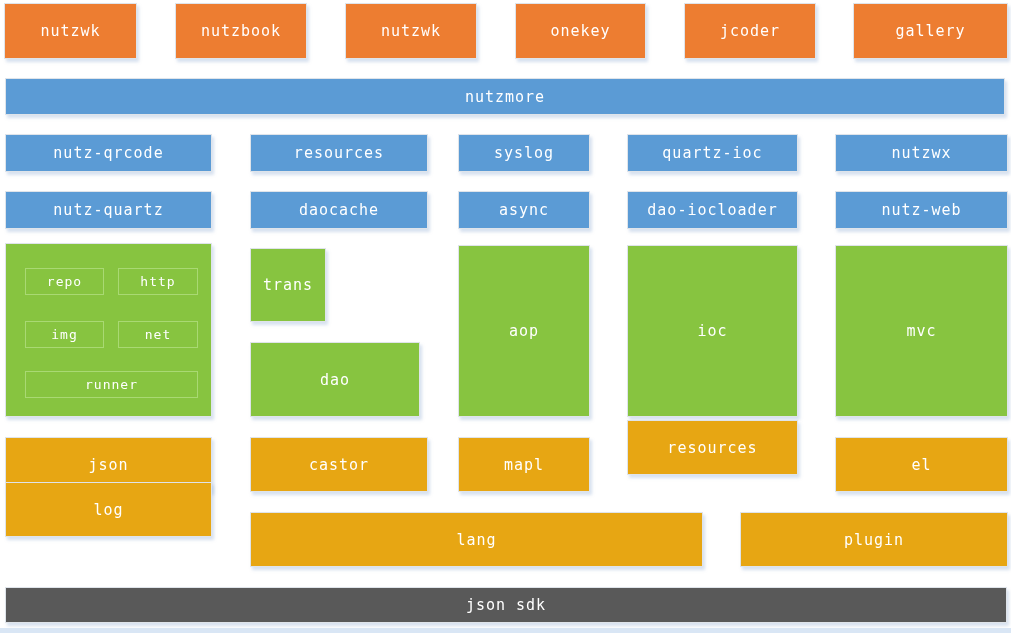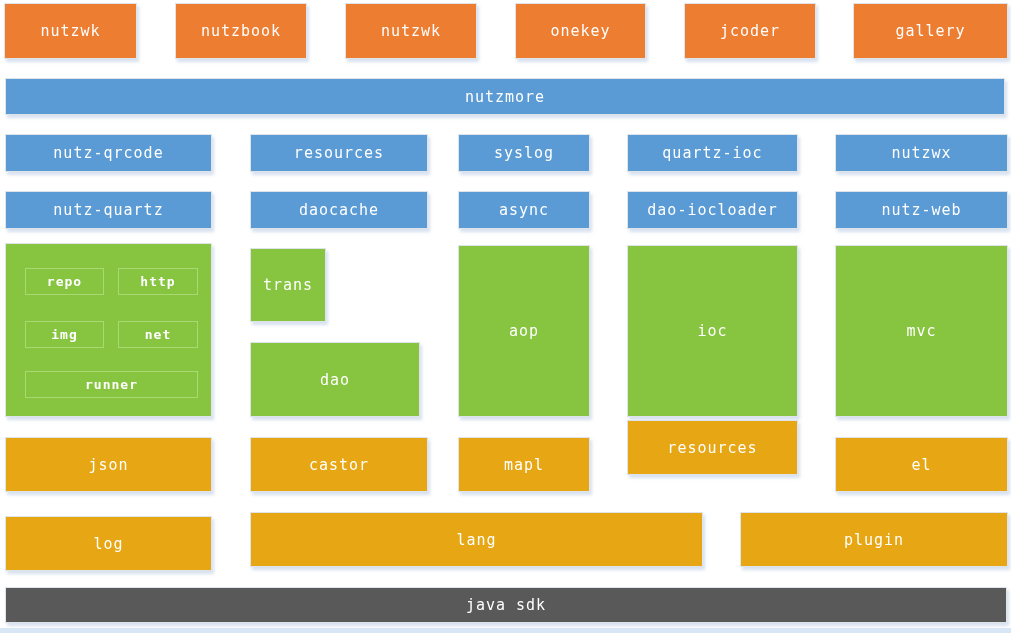--- a/index.html
+++ b/index.html
@@ -39,21 +39,20 @@
     box-sizing: border-box;
     display: flex;
     align-items: center;
     justify-content: center;
     color: #ffffff;
     font-size: 13px;
     letter-spacing: 1px;
     border: 1px solid #a9d973;
     background: transparent;
     box-shadow: none;
-    font-weight: bold;
   }
   .bottom-strip {
     position: absolute;
     left: 0; top: 628px;
     width: 1011px; height: 5px;
     background: #d9e6f5;
   }
 </style>
 </head>
 <body>
@@ -93,21 +92,21 @@
   <div class="box green" style="left:458px;top:245px;width:132px;height:172px">aop</div>
   <div class="box green" style="left:627px;top:245px;width:171px;height:172px">ioc</div>
   <div class="box green" style="left:835px;top:245px;width:173px;height:172px">mvc</div>
 
   <div class="box gold" style="left:5px;top:437px;width:207px;height:55px">json</div>
   <div class="box gold" style="left:250px;top:437px;width:178px;height:55px">castor</div>
   <div class="box gold" style="left:458px;top:437px;width:132px;height:55px">mapl</div>
   <div class="box gold" style="left:627px;top:420px;width:171px;height:55px">resources</div>
   <div class="box gold" style="left:835px;top:437px;width:173px;height:55px">el</div>
 
-  <div class="box gold" style="left:5px;top:516px;width:207px;height:55px">log</div>
+  <div class="box gold" style="left:5px;top:482px;width:207px;height:55px">log</div>
   <div class="box gold" style="left:250px;top:512px;width:453px;height:55px">lang</div>
   <div class="box gold" style="left:740px;top:512px;width:268px;height:55px">plugin</div>
 
-  <div class="box dark" style="left:5px;top:587px;width:1002px;height:36px">java sdk</div>
+  <div class="box dark" style="left:5px;top:587px;width:1002px;height:36px">json sdk</div>
 
   <div class="bottom-strip"></div>
 
 </div>
 
 </body></html>

